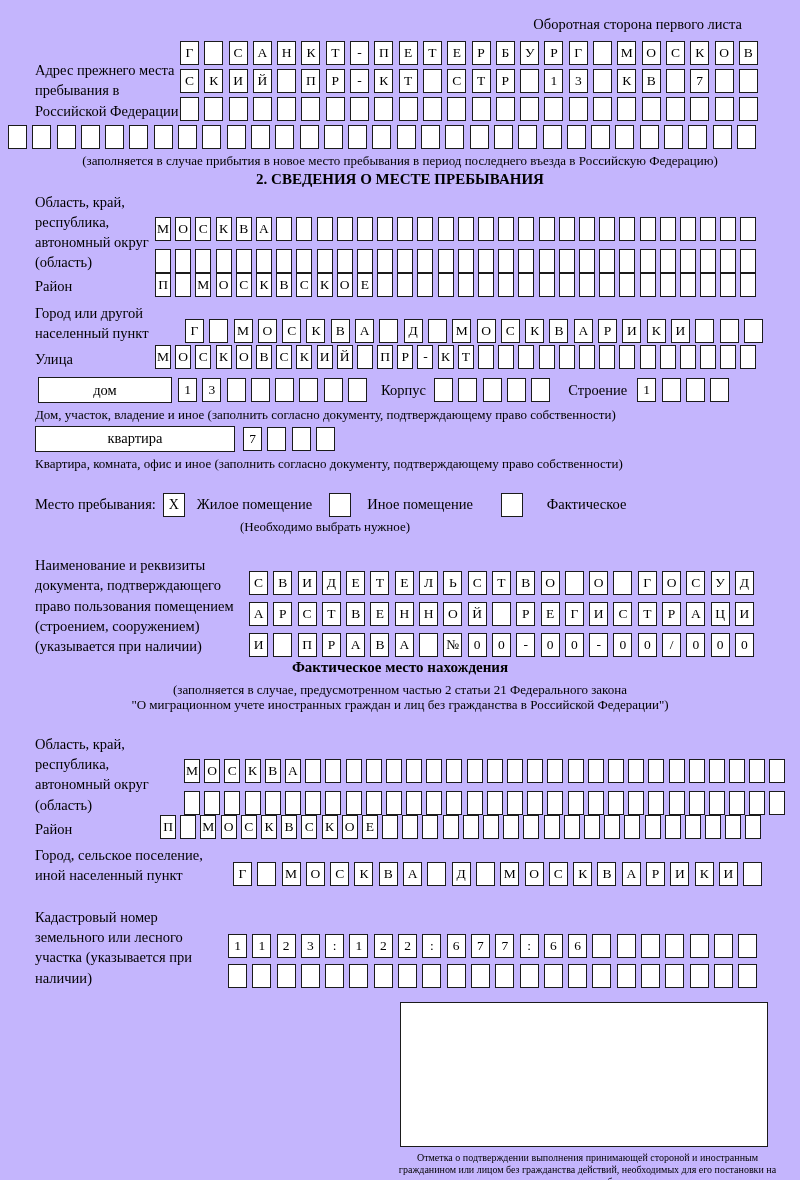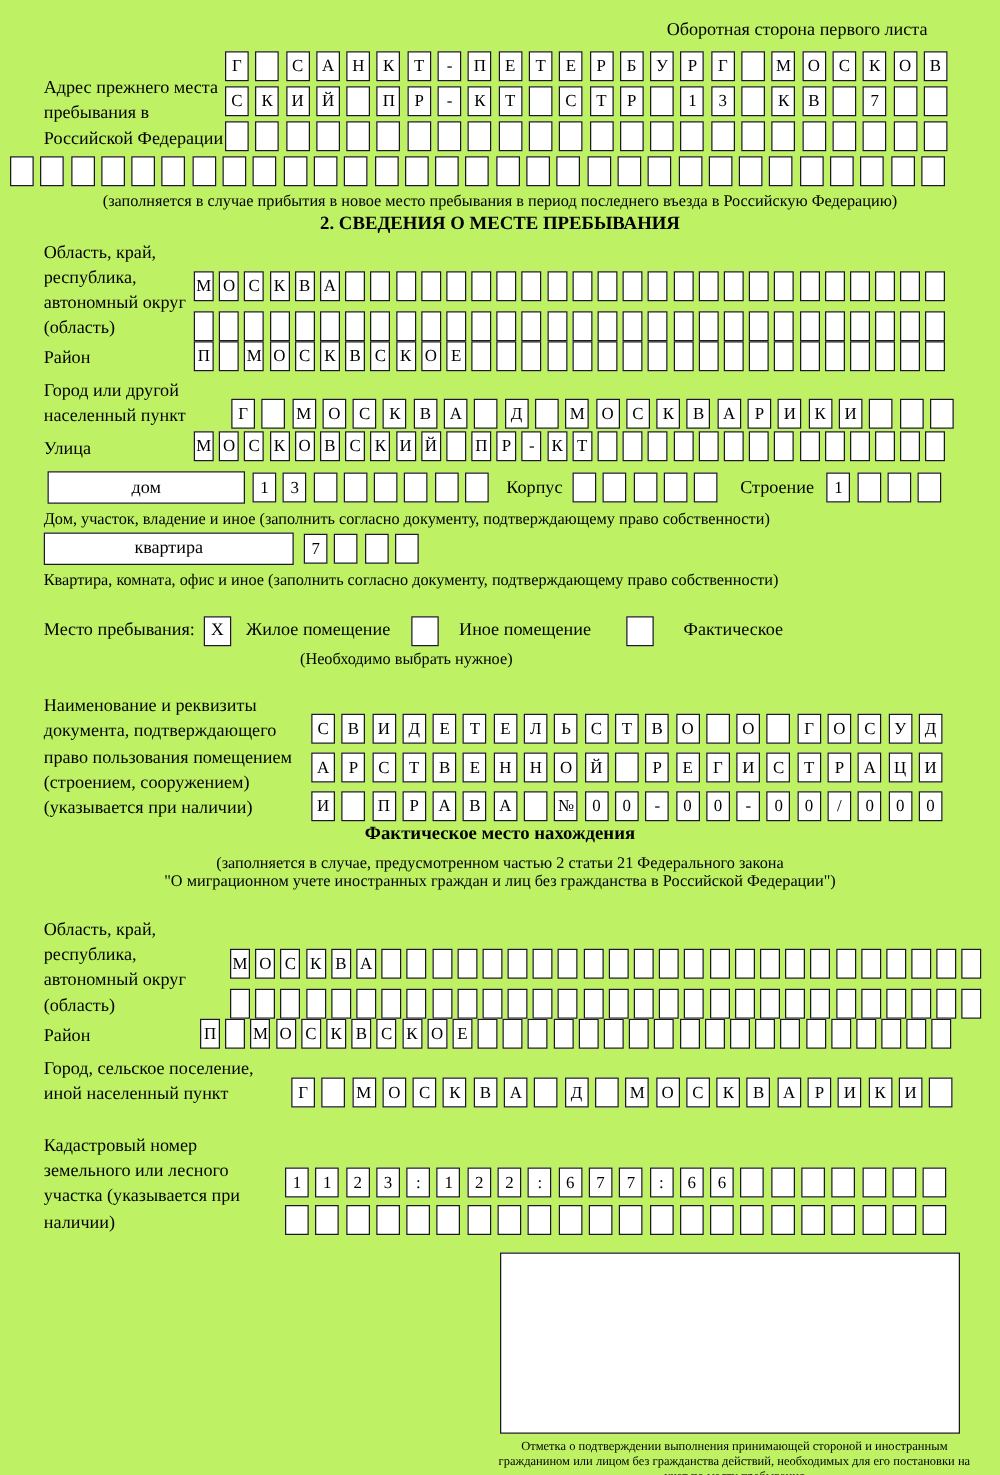--- a/index.html
+++ b/index.html
@@ -2,21 +2,21 @@
 <html><head>
 <meta charset="utf-8">
 <style>
   * { margin:0; padding:0; box-sizing:border-box; }
   html,body { background:#ffffff; }
   body {
     width:800px; height:1180px;
     font-family:"Liberation Serif","DejaVu Serif",serif;
     color:#000;
   }
-  .page { width:800px; height:1180px; padding-top:16px; overflow:hidden; position:relative; background:#bef264; }
+  .page { width:800px; height:1180px; padding-top:16px; overflow:hidden; position:relative; background:#c4b5fd; }
   .top-note { text-align:right; padding-right:58px; font-size:14.5px; }
   .flex { display:flex; align-items:flex-end; }
   .vcenter { align-items:center; }
   .ml35 { margin-left:35px; }
   .lbl { font-size:14.5px; line-height:1.4; flex-shrink:0; }
   .w120 { width:120px; } .w125 { width:125px; } .w145 { width:145px; }
   .w149 { width:149px; } .w150 { width:150px; } .w193 { width:193px; }
   .w198 { width:198px; } .w214 { width:214px; }
   .cells { display:flex; gap:5.3px; flex-wrap:nowrap; }
   .cell {
@@ -341,21 +341,21 @@
         <div class="cell"></div>
         <div class="cell"></div>
         <div class="cell"></div>
         <div class="cell"></div>
         <div class="cell"></div>
         <div class="cell"></div>
       </div>
   </div>
 
   <div class="flex vcenter mt8" style="margin-left:38px; gap:6px;">
-    <div class="bigbox" style="width:158px;">дом</div>
+    <div class="bigbox" style="width:134px;">дом</div>
     <div class="cells">
         <div class="cell">1</div>
         <div class="cell">3</div>
         <div class="cell"></div>
         <div class="cell"></div>
         <div class="cell"></div>
         <div class="cell"></div>
         <div class="cell"></div>
         <div class="cell"></div>
       </div>

